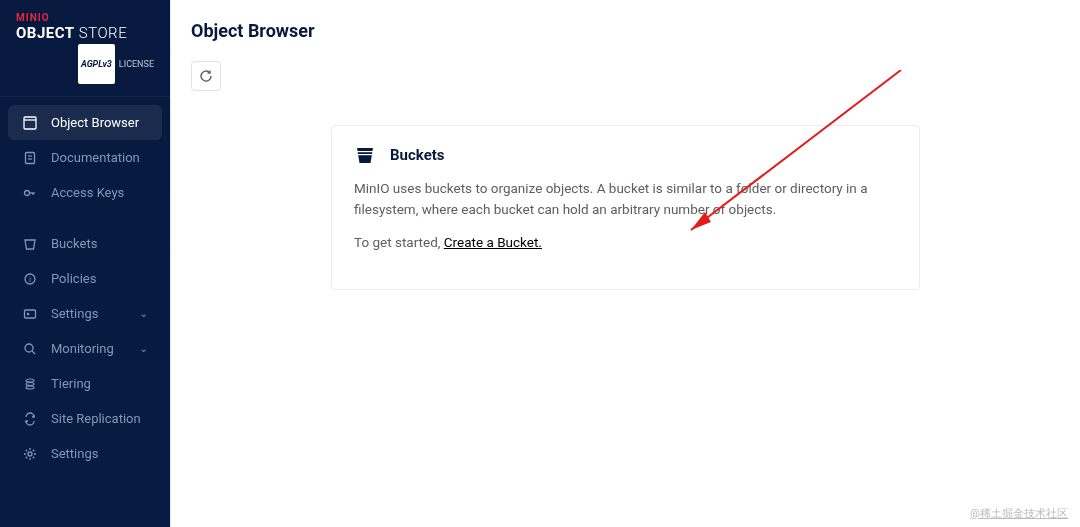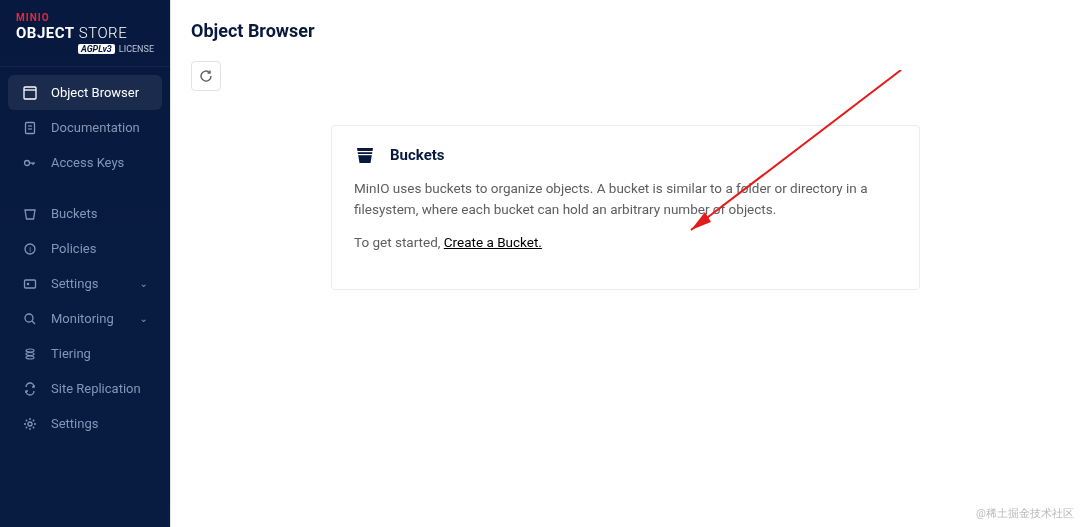--- a/index.html
+++ b/index.html
@@ -4,39 +4,39 @@
   <style>
     * { margin: 0; padding: 0; box-sizing: border-box; }
     body { font-family: -apple-system, BlinkMacSystemFont, "Segoe UI", Roboto, Arial, sans-serif; background: #fff; width: 1080px; height: 527px; overflow: hidden; position: relative; }
     .app { display: flex; height: 100%; }
     .sidebar { width: 170px; background: linear-gradient(180deg, #07193E 0%, #081C42 100%); color: #B9C7DA; display: flex; flex-direction: column; font-size: 13px; }
     .brand { padding: 12px 16px; border-bottom: 1px solid rgba(255,255,255,0.05); }
     .brand .logo1 { color: #E2293B; font-weight: 700; font-size: 10px; letter-spacing: 1px; }
     .brand .logo2 { color: #fff; font-weight: 300; font-size: 15px; letter-spacing: 0.5px; margin-top: 1px; }
     .brand .logo2 b { font-weight: 700; margin-top: 13px; }
     .brand .lic { color: #B9C7DA; font-size: 9px; text-align: right; margin-top: 2px; display: flex; justify-content: flex-end; align-items: center; gap: 4px; }
-    .brand .lic .badge { background: #fff; color: #07193E; padding: 0 3px; border-radius: 2px; font-weight: 700; font-style: italic; }
+    .brand .lic .badge { background: #fff; color: #07193E; padding: 15px 3px; border-radius: 2px; font-weight: 700; font-style: italic; }
     .nav-section { padding: 8px 0; }
     .nav-title { color: #fff; font-size: 13px; padding: 12px 22px 10px; }
     .nav-item { display: flex; align-items: center; padding: 10px 22px; cursor: pointer; gap: 14px; color: #8297B5; }
     .nav-item.active { background: rgba(255,255,255,0.08); color: #fff; border-radius: 6px; margin: 0 8px; padding: 10px 14px; }
     .nav-item .icon { width: 15px; height: 15px; flex-shrink: 0; display: flex; align-items: center; justify-content: center; }
     .nav-item .chev { margin-left: auto; font-size: 10px; }
     .main { flex: 1; background: #fff; position: relative; border-left: 1px solid #E5E5E5; }
     .header { padding: 20px 20px 14px; }
     .header h1 { font-size: 18px; font-weight: 700; color: #08193E; }
     .content { padding: 0 20px; }
     .refresh-btn { width: 30px; height: 30px; border: 1px solid #E2E2E2; border-radius: 4px; background: #fff; display: flex; align-items: center; justify-content: center; cursor: pointer; margin-top: 6px; }
     .card { margin: 34px 140px 0 140px; border: 1px solid #EAEDEE; border-radius: 4px; padding: 18px 22px 24px; }
     .card-header { display: flex; align-items: center; gap: 14px; margin-bottom: 12px; }
     .card-header h2 { font-size: 15px; font-weight: 700; color: #08193E; }
     .card p { color: #5E5E5E; font-size: 13.5px; line-height: 1.55; margin-bottom: 12px; }
     .card a { color: #000000; text-decoration: underline; cursor: pointer; }
     .arrow { position: absolute; top: 70px; left: 510px; width: 230px; height: 180px; pointer-events: none; }
-    .watermark { position: absolute; bottom: 6px; right: 6px; color: #BBB; font-size: 11px; }
+    .watermark { position: absolute; bottom: 6px; right: 12px; color: #BBB; font-size: 11px; text-decoration: underline; }
     svg { display: block; }
   </style>
 </head>
 <body>
 
 <div class="app">
   <aside class="sidebar">
     <div class="brand">
       <div class="logo1">MINIO</div>
       <div class="logo2"><b>OBJECT</b> <span>STORE</span></div>

